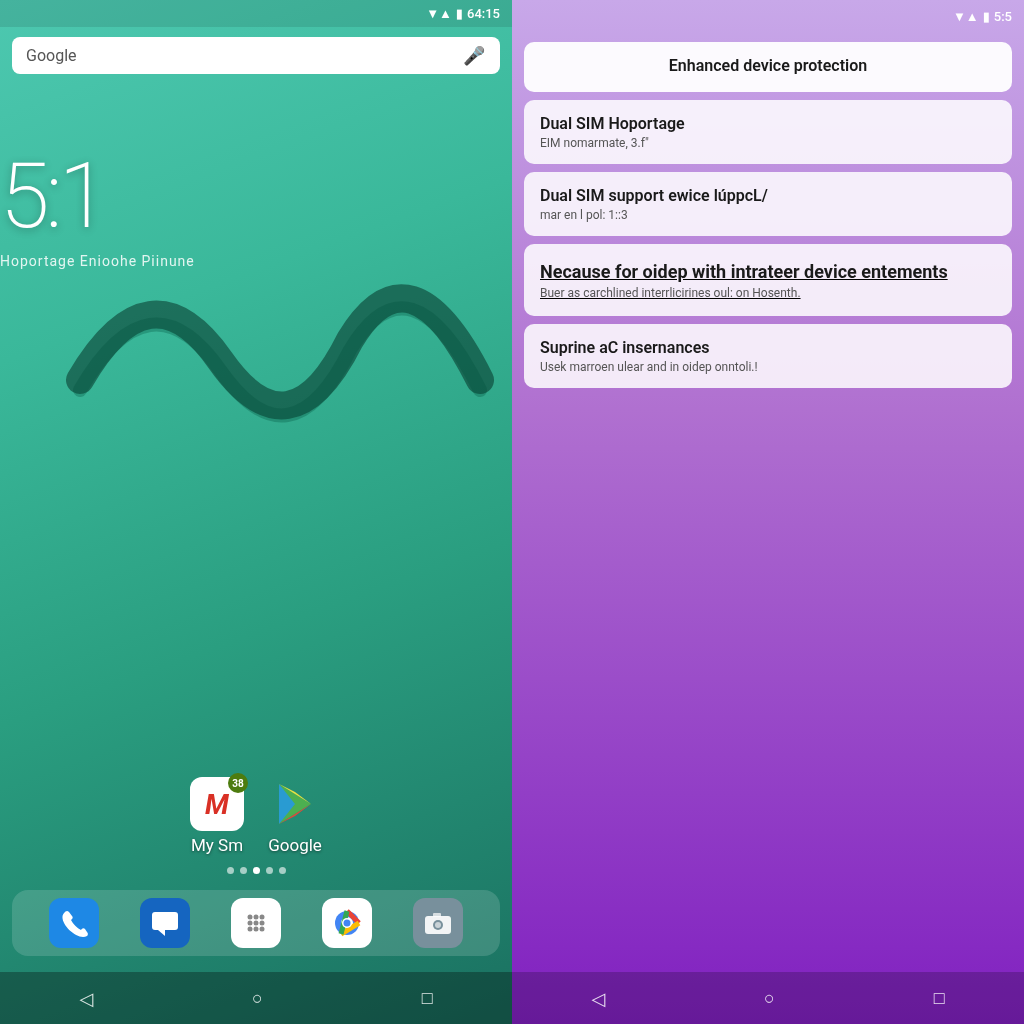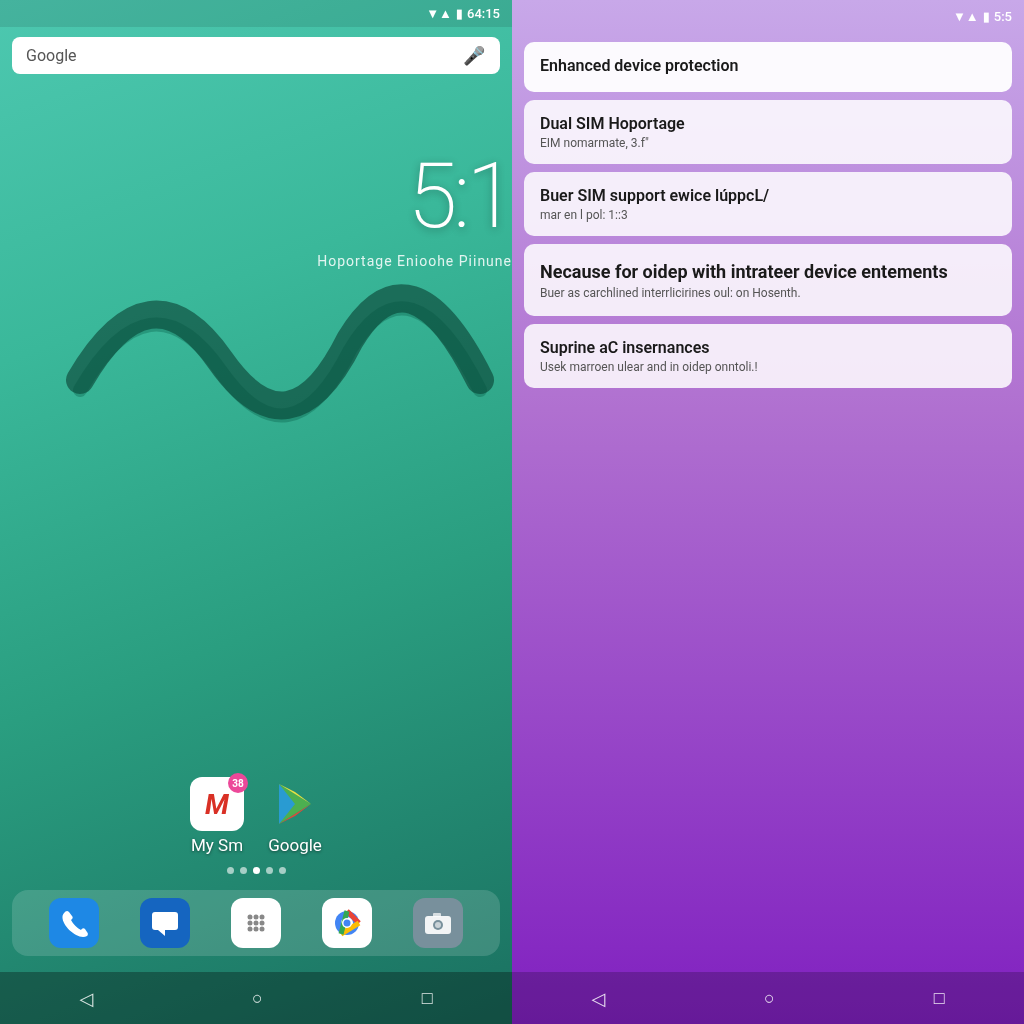--- a/index.html
+++ b/index.html
@@ -58,21 +58,21 @@
 
     .mic-icon {
       color: #4285f4;
       font-size: 18px;
     }
 
     .clock-area {
       flex: 1;
       display: flex;
       flex-direction: column;
-      align-items: flex-end;
+      align-items: flex-start;
       justify-content: flex-start;
       padding-top: 60px;
     }
 
     .clock-time {
       font-size: 90px;
       color: white;
       font-weight: 200;
       letter-spacing: -4px;
       text-shadow: 0 2px 8px rgba(0,0,0,0.3);
@@ -127,21 +127,21 @@
     }
 
     .gmail-icon {
       background: white;
     }
 
     .gmail-badge {
       position: absolute;
       top: -4px;
       right: -4px;
-      background: #ec4899;
+      background: #4d7c0f;
       color: white;
       font-size: 10px;
       font-weight: bold;
       width: 20px;
       height: 20px;
       border-radius: 50%;
       display: flex;
       align-items: center;
       justify-content: center;
     }
@@ -238,36 +238,38 @@
     }
 
     .feature-card {
       background: rgba(255,255,255,0.85);
       border-radius: 10px;
       padding: 14px 16px;
     }
 
     .feature-card.highlighted {
       background: rgba(255,255,255,0.95);
+      text-align: center;
     }
 
     .feature-card-title {
       font-size: 16px;
       font-weight: 600;
       color: #1a1a1a;
       margin-bottom: 3px;
     }
 
     .feature-card-subtitle {
       font-size: 12px;
       color: #555;
     }
 
     .feature-card.large-card {
       padding: 16px 16px;
+      text-decoration: underline;
     }
 
     .feature-card.large-card .feature-card-title {
       font-size: 18px;
       font-weight: 700;
       line-height: 1.3;
     }
 
     .nav-bar-right {
       height: 52px;
@@ -421,21 +423,21 @@
       <div class="feature-card-title">Enhanced device protection</div>
     </div>
 
     <div class="feature-card">
       <div class="feature-card-title">Dual SIM Hoportage</div>
       <div class="feature-card-subtitle">EIM nomarmate, 3.f"</div>
     </div>
 
 
     <div class="feature-card">
-      <div class="feature-card-title">Buer SIM support ewice lúppcL/</div>
+      <div class="feature-card-title">Dual SIM support ewice lúppcL/</div>
       <div class="feature-card-subtitle">mar en l pol: 1::3</div>
     </div>
 
     <div class="feature-card large-card">
       <div class="feature-card-title">Necause for oidep with intrateer device entements</div>
       <div class="feature-card-subtitle">Buer as carchlined interrlicirines oul: on Hosenth.</div>
     </div>
 
     <div class="feature-card">
       <div class="feature-card-title">Suprine aC insernances</div>

